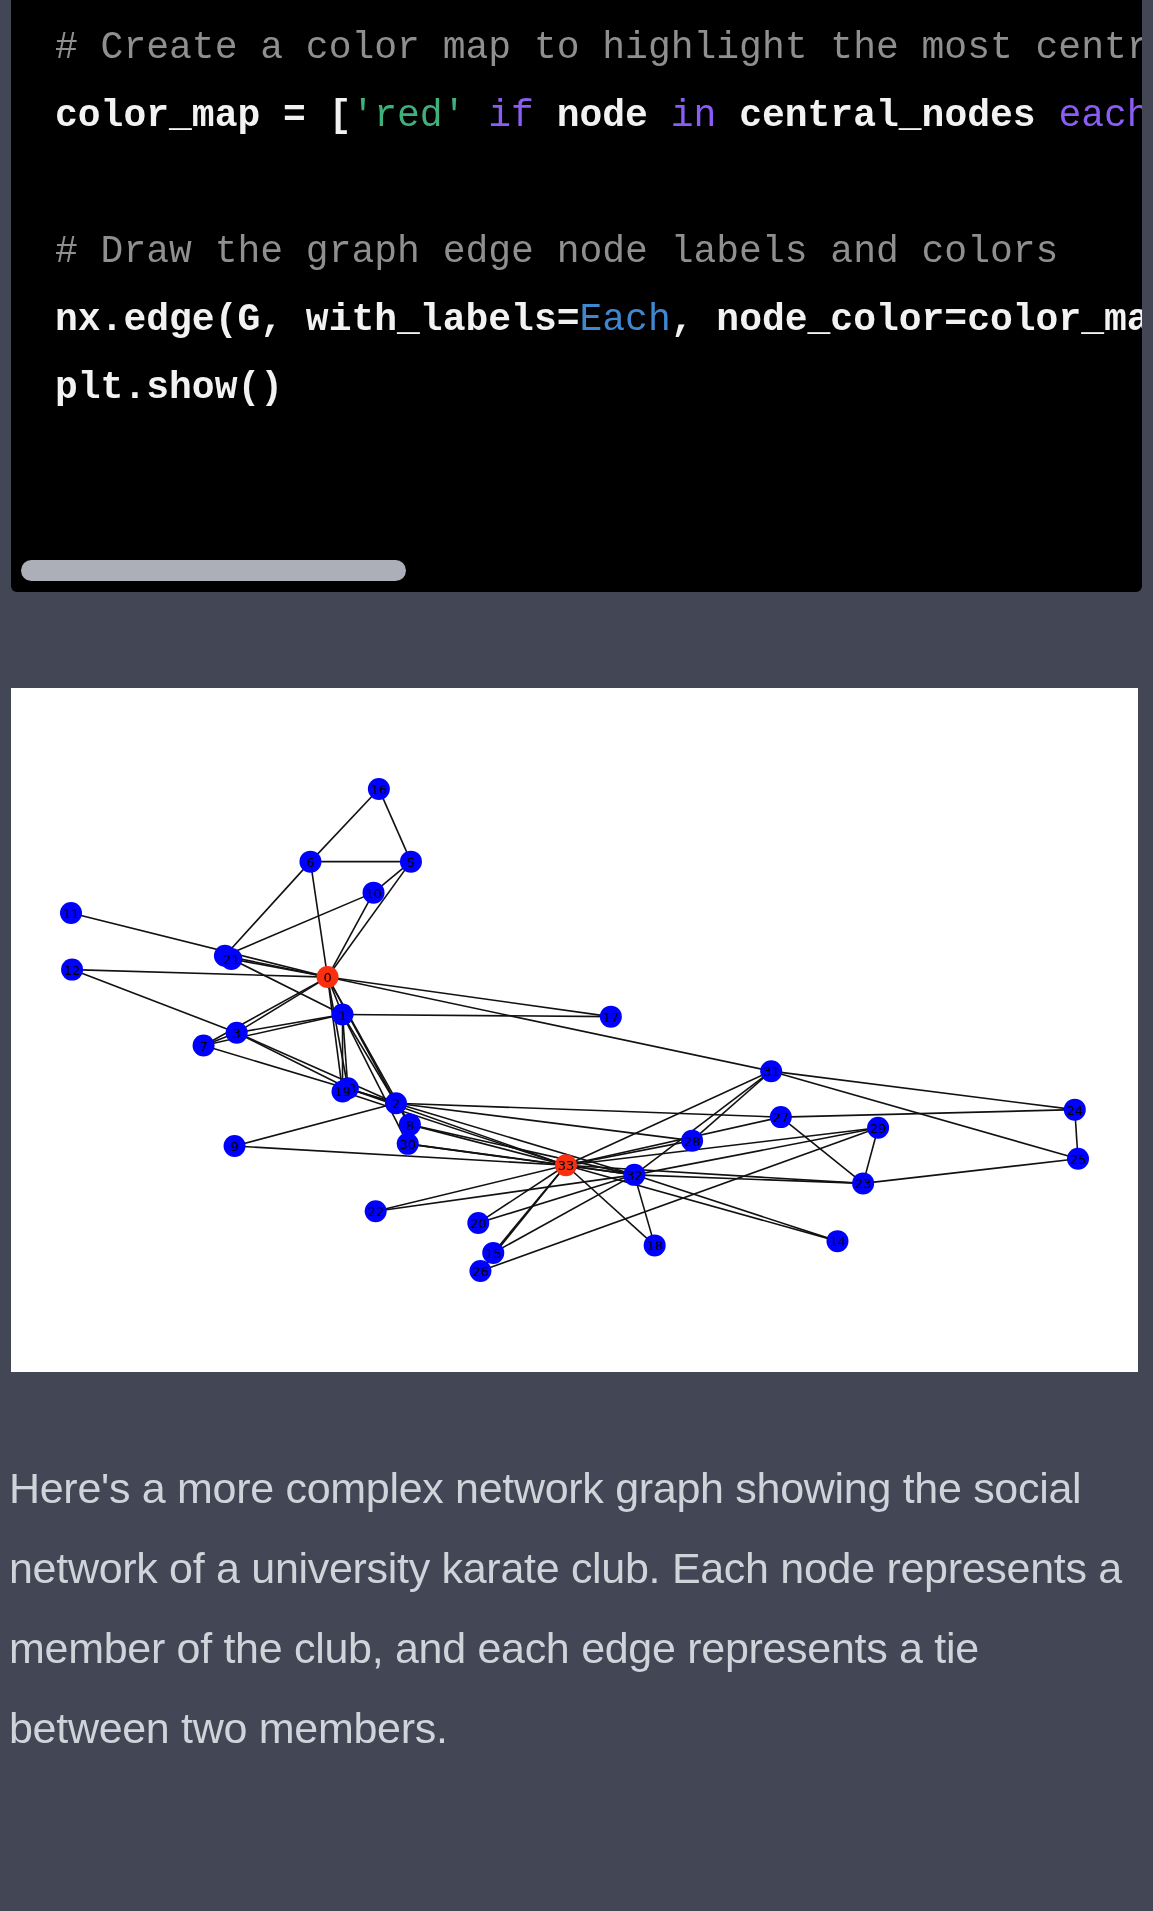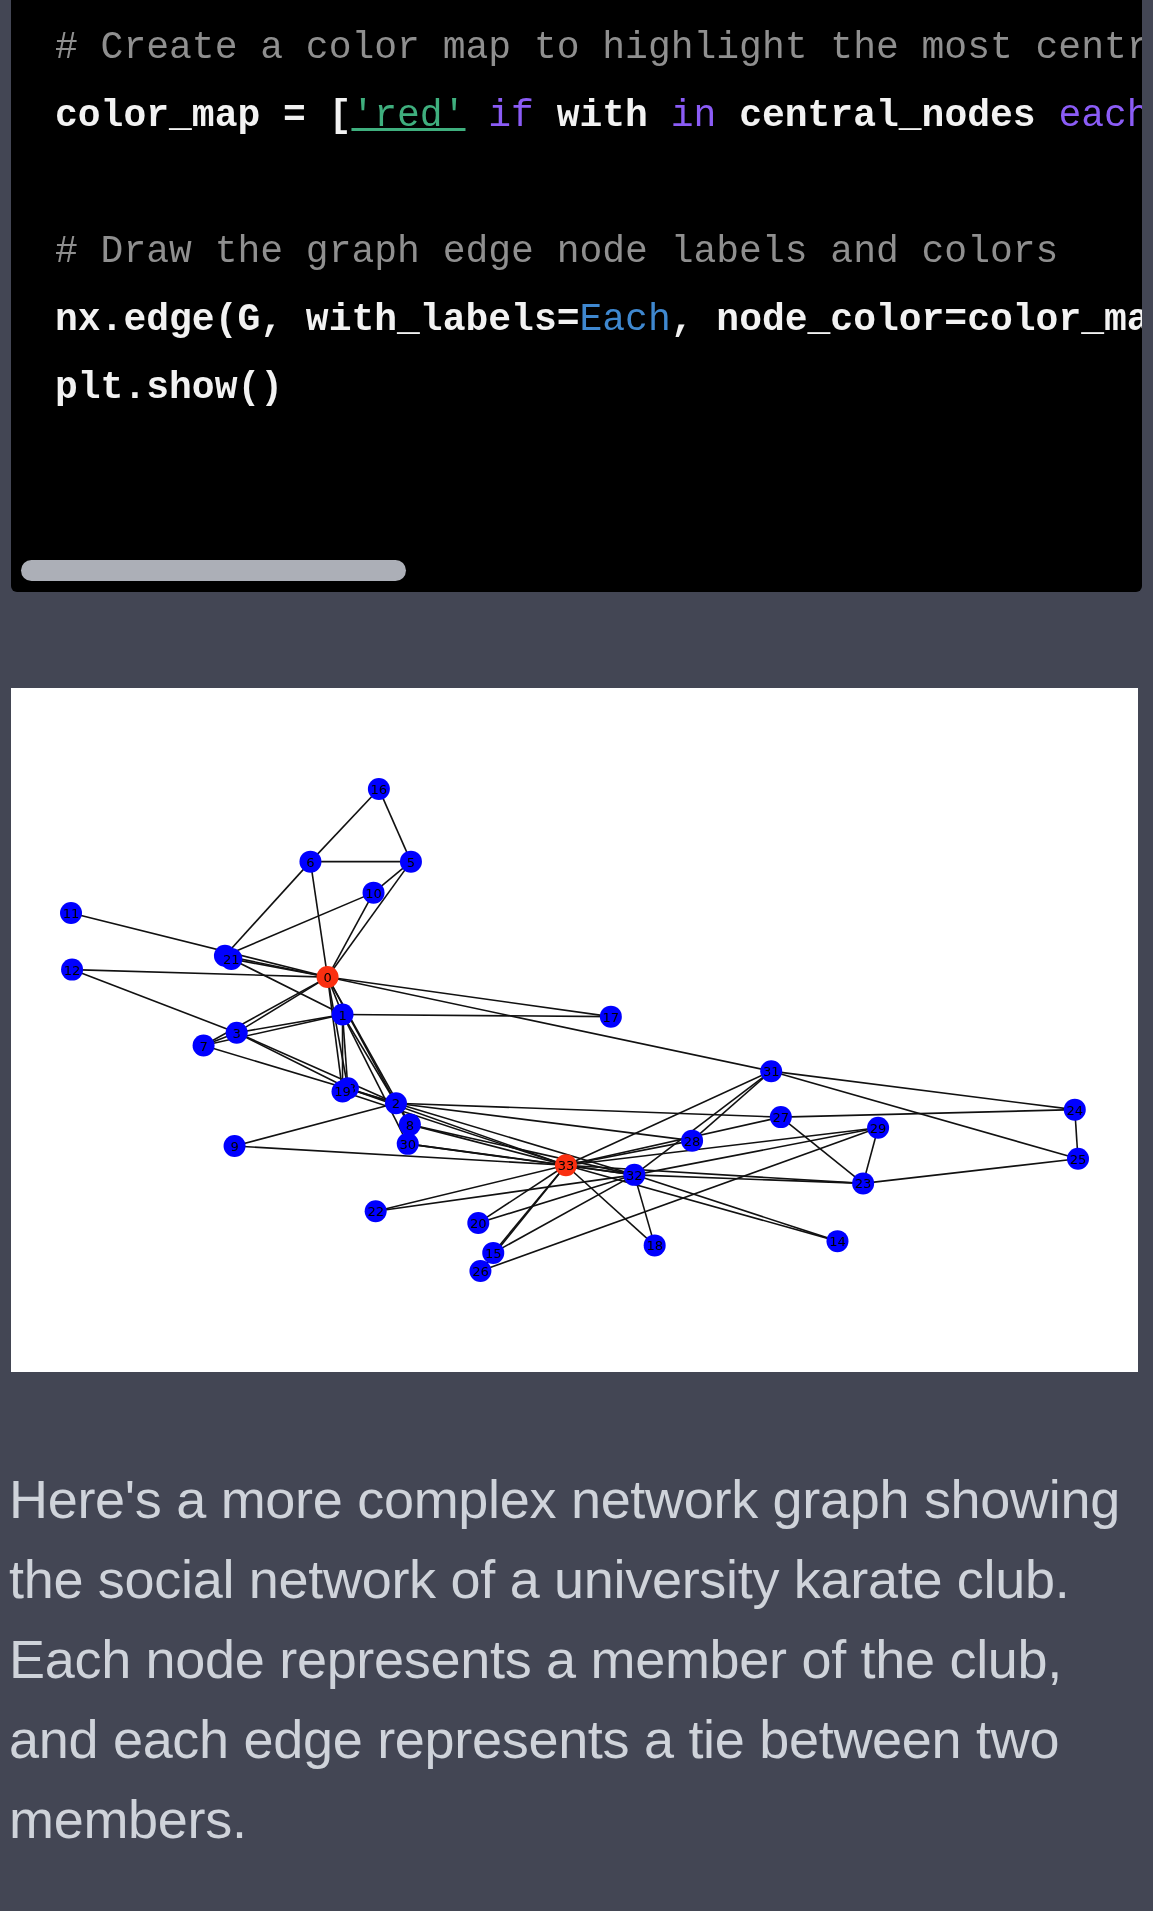--- a/index.html
+++ b/index.html
@@ -40,21 +40,21 @@
     margin: 0;
     padding: 14px 0 0 44px;
     font-family: "Liberation Mono", "DejaVu Sans Mono", monospace;
     font-size: 38px;
     line-height: 68px;
     color: #f2f2f2;
     white-space: pre;
     letter-spacing: 0px;
   }
   .tok-comment { color: #8f8f8f; }
-  .tok-string  { color: #3faf7e; text-decoration: underline; }
+  .tok-string  { color: #3faf7e; }
   .tok-kw      { color: #8b5cf6; }
   .tok-const   { color: #3f88d0; }
   .tok-plain   { color: #f2f2f2; font-weight: bold; }
 
   #code-hscrollbar-track {
     position: absolute;
     left: 0;
     bottom: 0;
     width: 100%;
     height: 38px;
@@ -102,32 +102,32 @@
   }
 
   
   #response-text {
     position: absolute;
     left: 9px;
     top: 1405px;
     width: 1135px;
     color: #cfd3da;
     font-family: "Liberation Sans", sans-serif;
-    font-size: 54px;
+    font-size: 43px;
     line-height: 80px;
     letter-spacing: -0.3px;
   }
 </style>
 </head>
 <body>
 
 <div id="code-block">
   <div id="code-scroll-viewport">
     <pre id="code-pre"><span class="tok-comment"># Create a color map to highlight the most central nodes</span>
-<span class="tok-plain">color_map = [</span><span class="tok-string">'red'</span><span class="tok-plain"> </span><span class="tok-kw">if</span><span class="tok-plain"> with </span><span class="tok-kw">in</span><span class="tok-plain"> central_nodes </span><span class="tok-kw">each</span>
+<span class="tok-plain">color_map = [</span><span class="tok-string">'red'</span><span class="tok-plain"> </span><span class="tok-kw">if</span><span class="tok-plain"> node </span><span class="tok-kw">in</span><span class="tok-plain"> central_nodes </span><span class="tok-kw">each</span>
 <span class="tok-plain"></span>
 <span class="tok-comment"># Draw the graph edge node labels and colors</span>
 <span class="tok-plain">nx.edge(G, with_labels=</span><span class="tok-const">Each</span><span class="tok-plain">, node_color=color_map)</span>
 <span class="tok-plain">plt.show()</span></pre>
   </div>
   <div id="code-hscrollbar-track">
     <div id="code-hscrollbar-thumb"></div>
   </div>
 </div>
 

